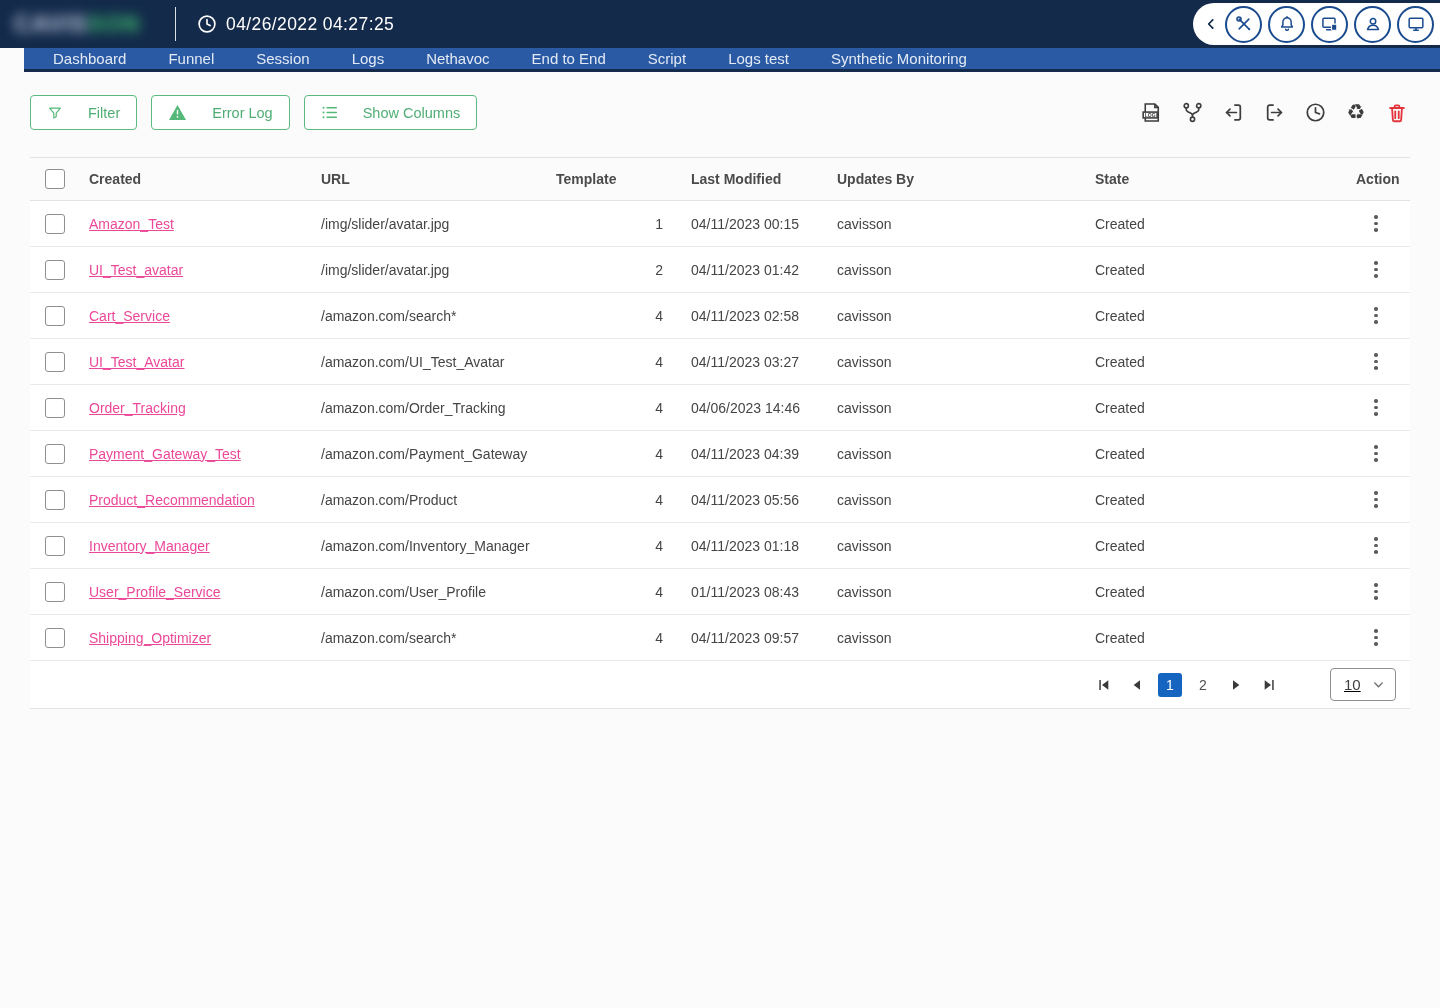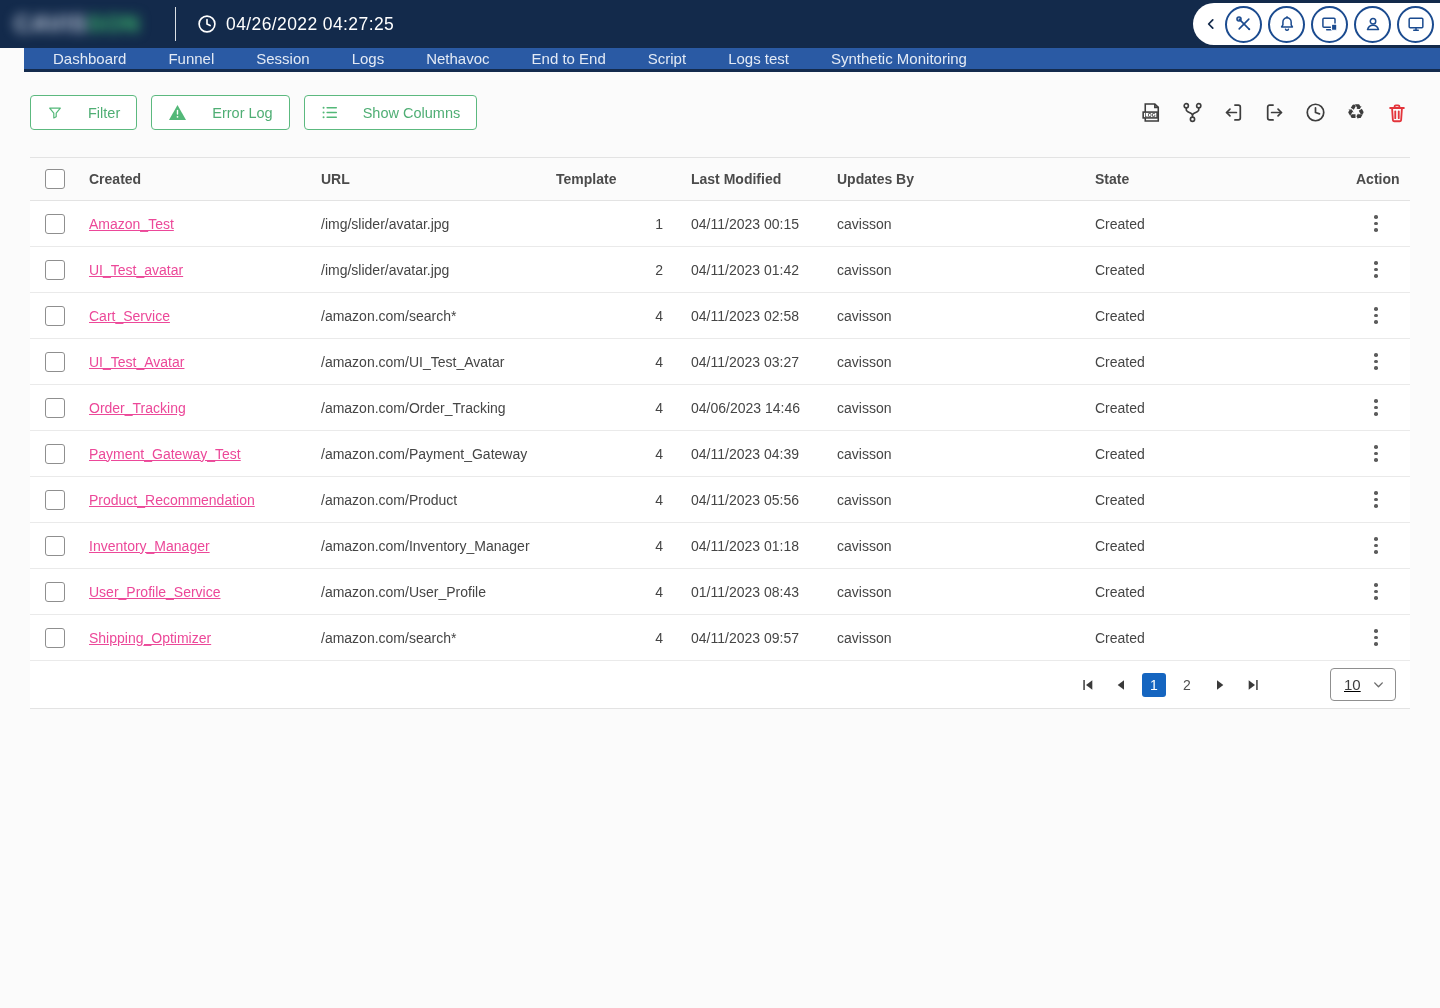--- a/index.html
+++ b/index.html
@@ -45,21 +45,21 @@
   a.svc-link { color:#ec4899; text-decoration:underline; cursor:pointer; }
   .dots { display:flex; flex-direction:column; align-items:center; justify-content:center; width:100%; cursor:pointer; }
   .dots span { width:3.5px; height:3.5px; border-radius:50%; background:#5C5C5C; margin:1.4px 0; }
 
   
   .pag-row { height:48px; border-bottom:1px solid #E3E3E3; display:flex; align-items:center; justify-content:flex-end; background:#fff; }
   .pag-cluster { display:flex; align-items:center; gap:9px; }
   .pag-btn { width:24px; height:24px; display:flex; align-items:center; justify-content:center; background:none; border:none; cursor:pointer; }
   .page-num { min-width:24px; height:24px; display:flex; align-items:center; justify-content:center; font-size:14px; color:#4F4F4F; cursor:pointer; border-radius:3px; }
   .page-num.active { background:#1565C0; color:#FFFFFF; }
-  .page-size { margin-left:65px; margin-right:14px; width:66px; height:33px; border:1px solid #8F8F8F; border-radius:4px; display:flex; align-items:center; justify-content:space-between; padding:0 10px 0 13px; cursor:pointer; background:#fff;text-decoration:underline; }
+  .page-size { margin-left:49px; margin-right:14px; width:66px; height:33px; border:1px solid #8F8F8F; border-radius:4px; display:flex; align-items:center; justify-content:space-between; padding:0 10px 0 13px; cursor:pointer; background:#fff;text-decoration:underline; }
   .page-size .val { font-size:15px; color:#3E3E3E; }
 </style>
 </head>
 <body>
 
 <div class="topbar">
   <div class="brand-wrap">
     <div class="brand"><span class="b1">CAVIS</span><span class="b2">SON</span></div>
   </div>
   <div class="topbar-divider"></div>

